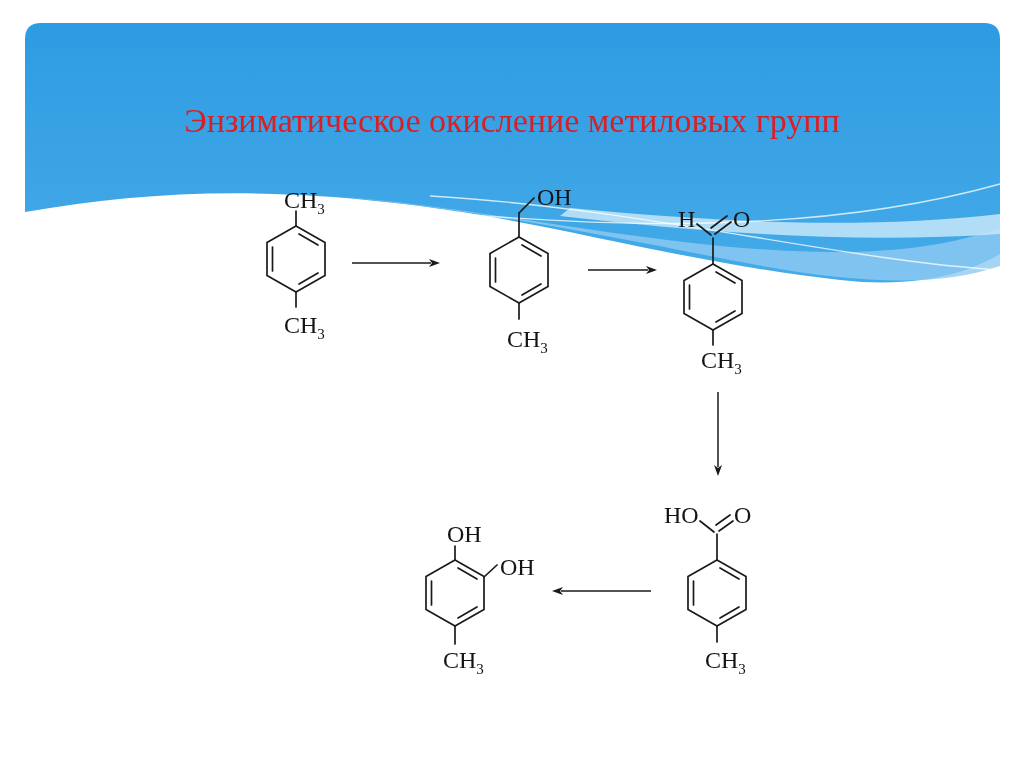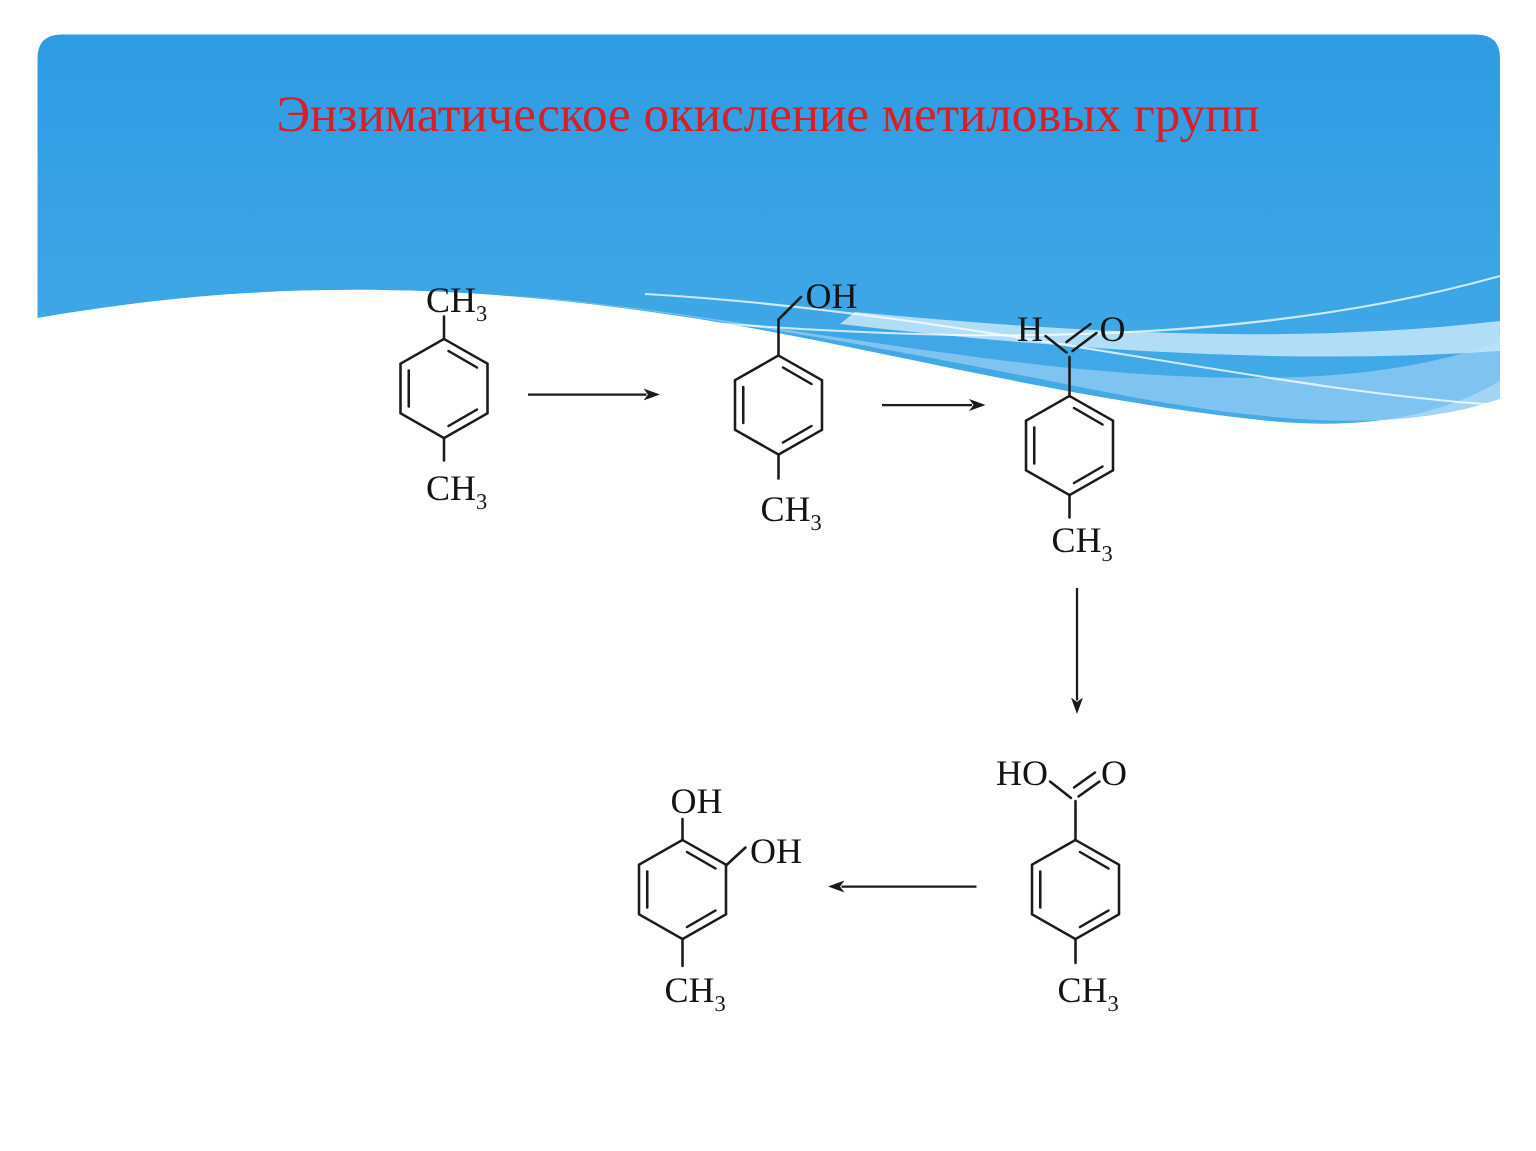--- a/index.html
+++ b/index.html
@@ -3,21 +3,21 @@
 <meta charset="utf-8">
 <style>
   html,body{margin:0;padding:0;background:#ffffff;}
   .slide{position:relative;width:1024px;height:767px;background:#ffffff;overflow:hidden;
          font-family:"Liberation Serif",serif;}
   .banner-svg,.scheme-svg{position:absolute;left:0;top:0;}
   .scheme-svg{z-index:2;}
   .banner-svg{z-index:0;}
   .title{position:absolute;z-index:3;left:0;right:0;top:54px;text-align:center;
          color:#d91f26;font-size:34px;line-height:45px;font-weight:400;}
-  .title span{display:block;white-space:pre-wrap;}
+  .title span{display:block;white-space:pre-wrap;margin-top:44px;}
   .chem{font-family:"Liberation Serif",serif;font-size:24px;fill:#141414;}
   .sub{font-size:15px;}
   .bond{stroke:#1a1a1a;stroke-width:1.7;fill:none;stroke-linecap:round;}
   .arrow{stroke:#1a1a1a;stroke-width:1.5;fill:none;}
   .hair{stroke:#ffffff;stroke-width:1.4;fill:none;opacity:.75;}
 </style>
 </head>
 <body>
 
 <div class="slide">

